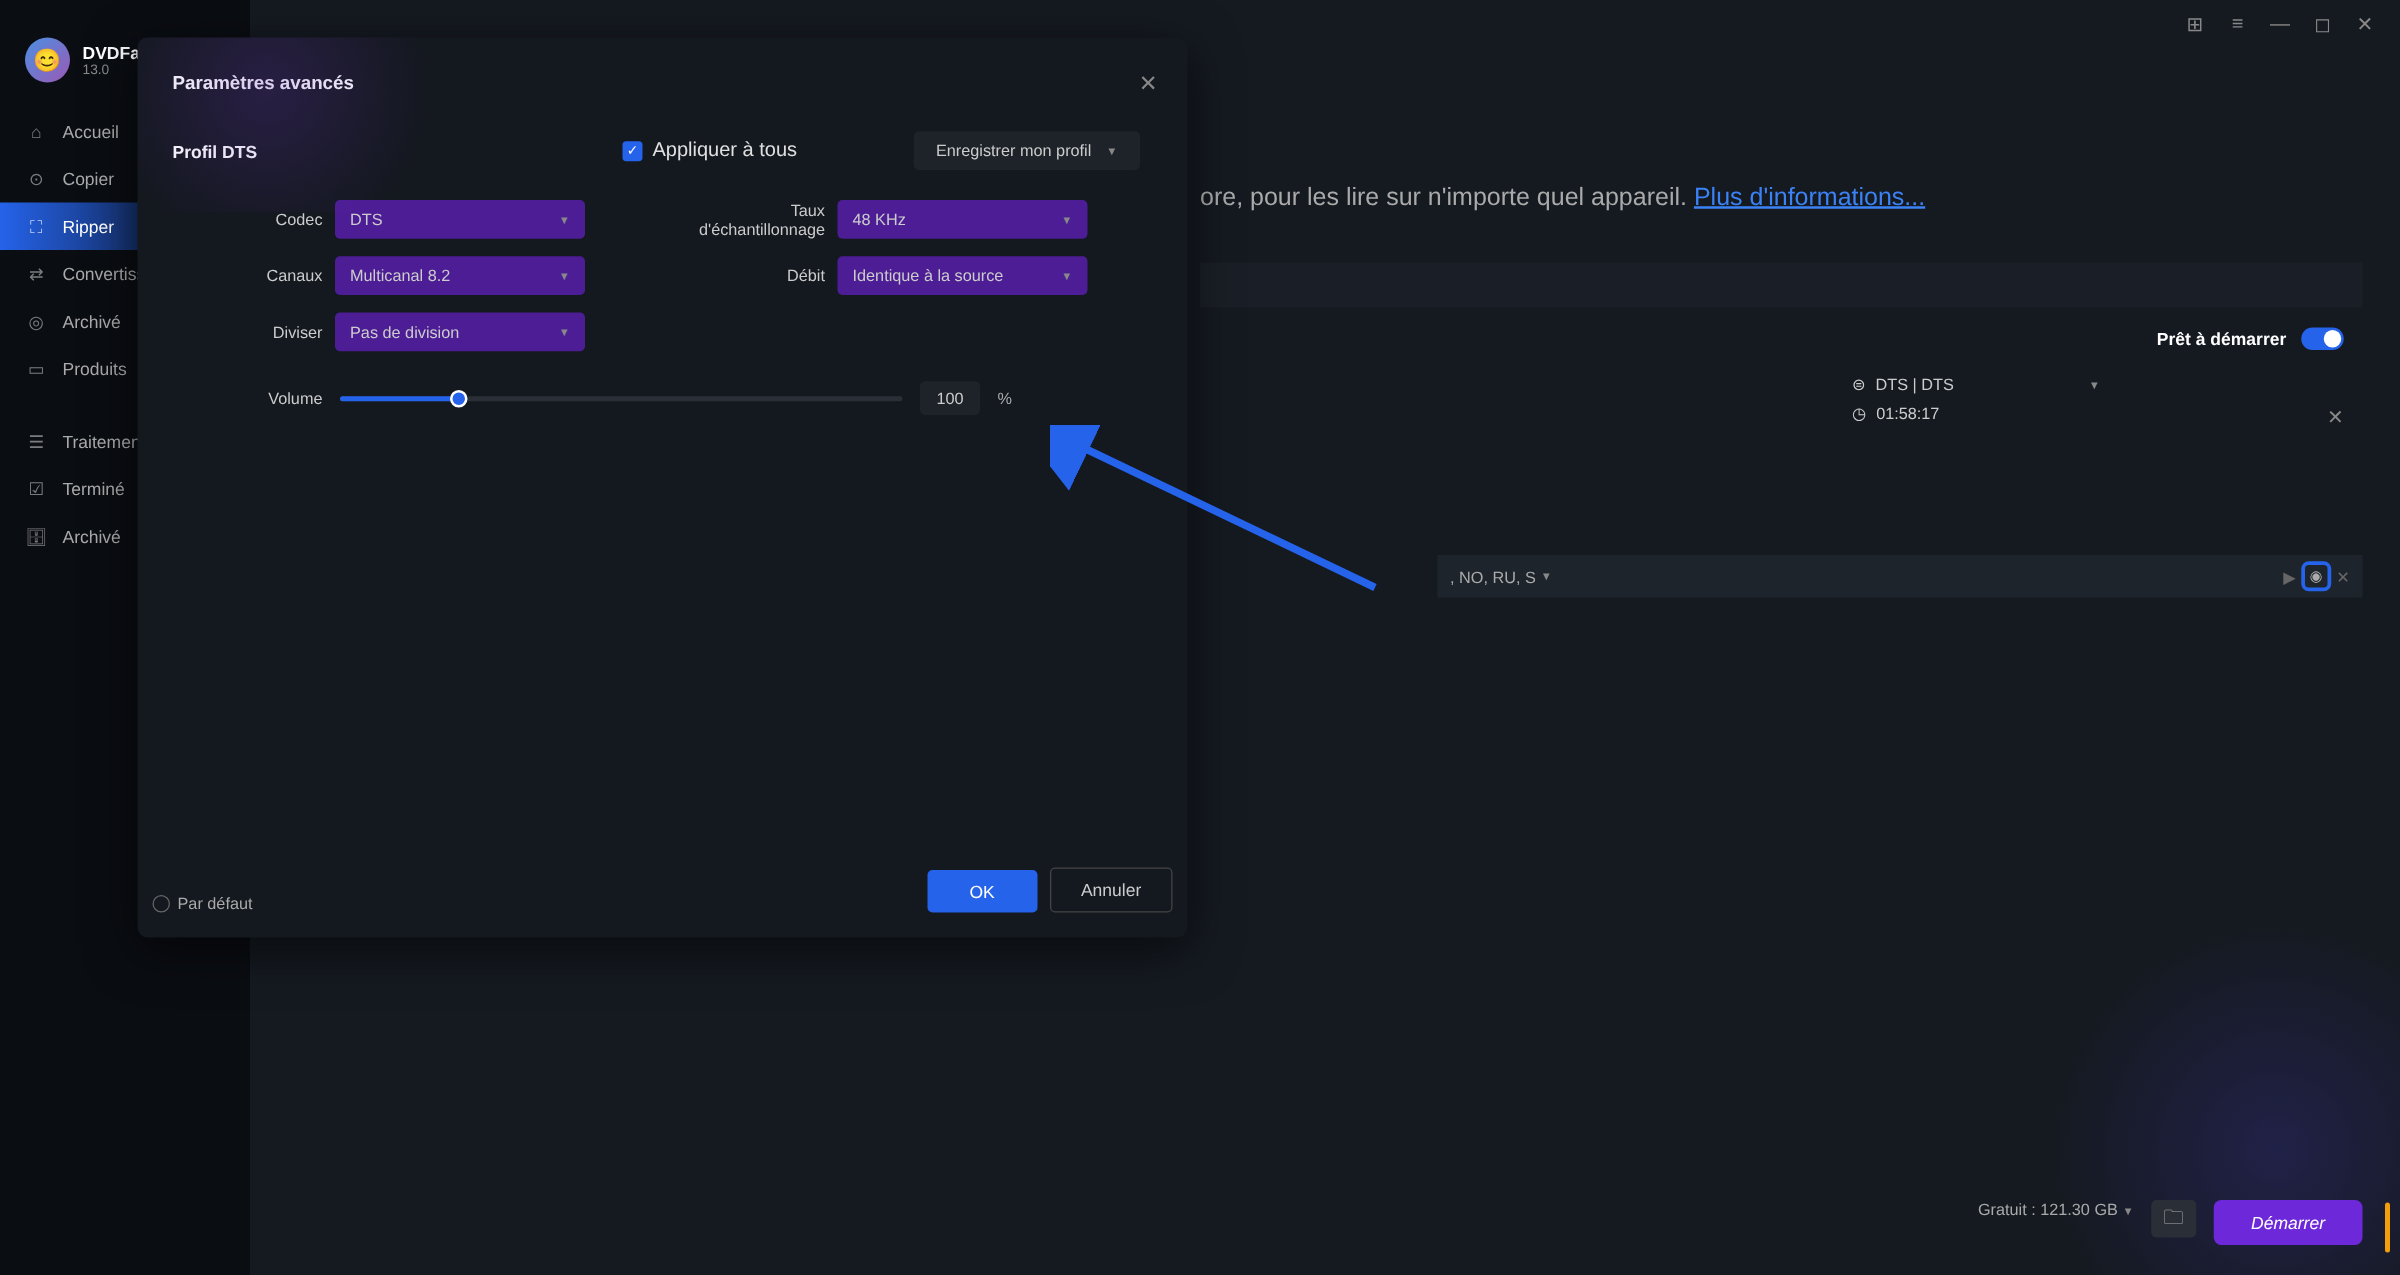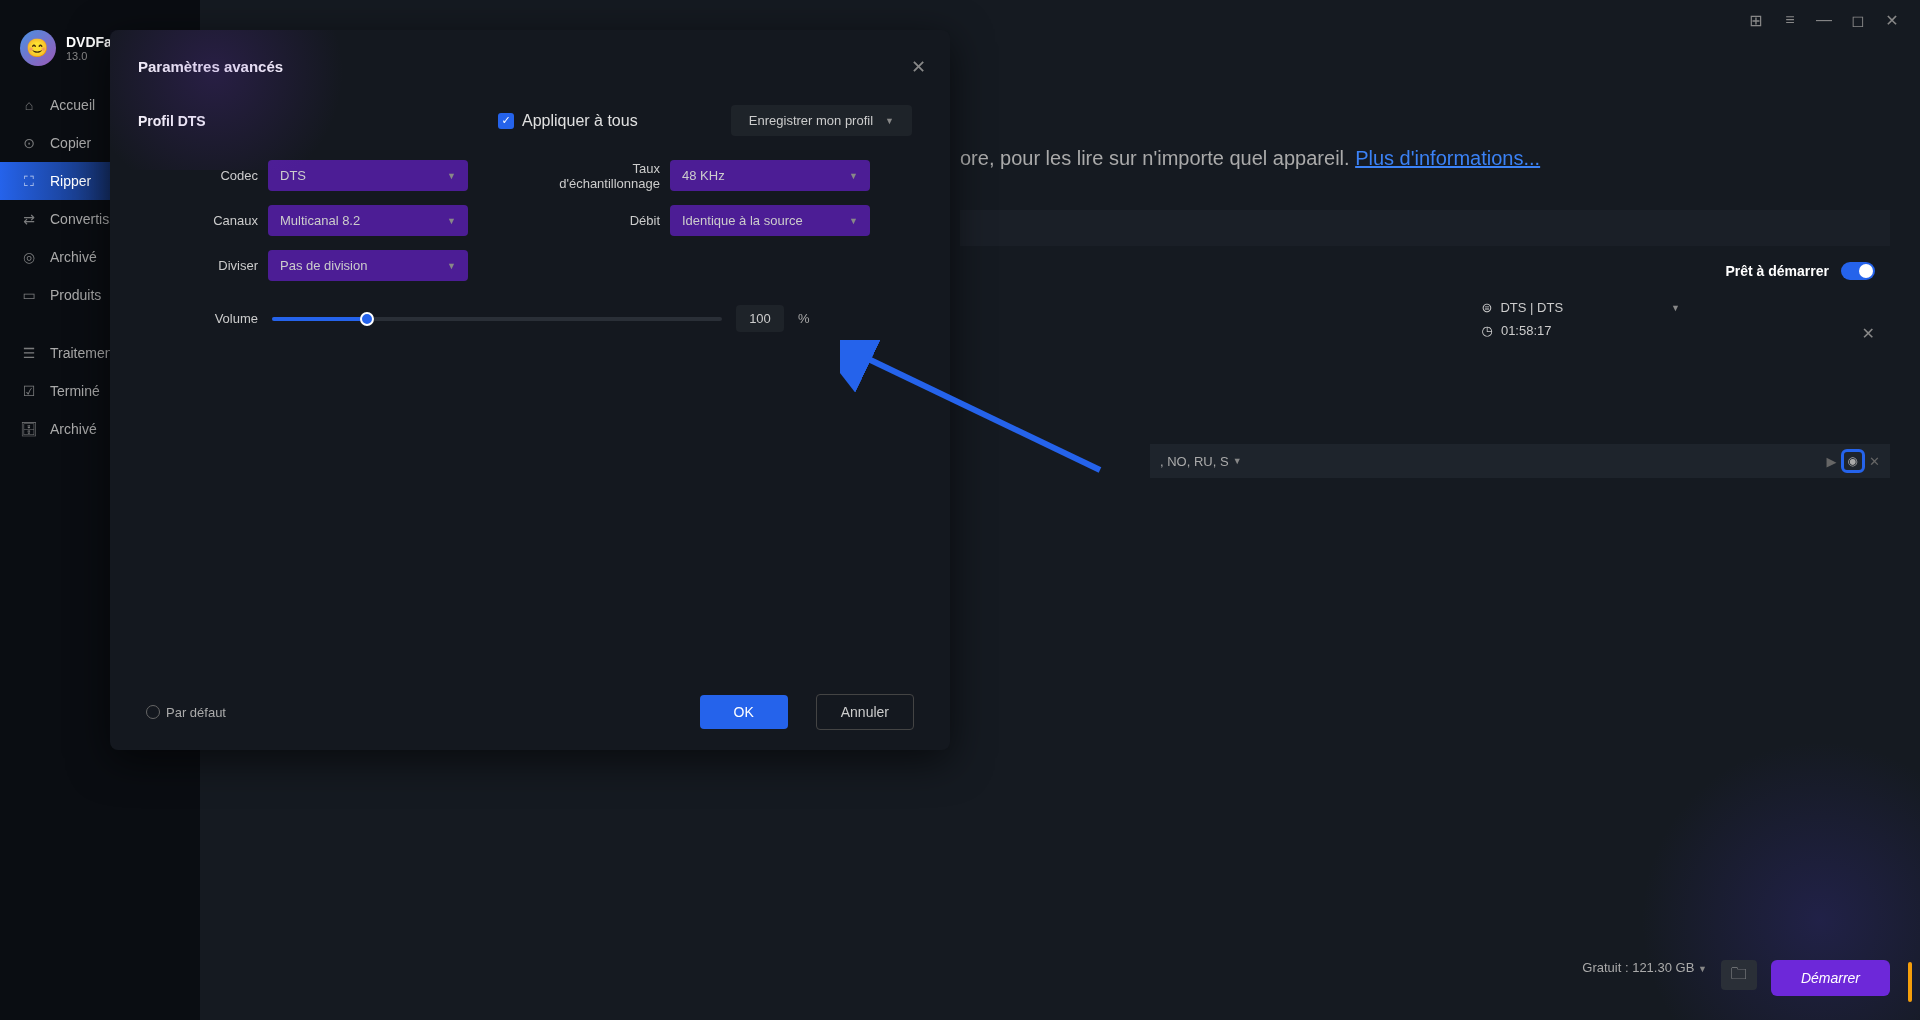--- a/index.html
+++ b/index.html
@@ -57,21 +57,21 @@
 .form-label { width: 120px; text-align: right; font-size: 13px; color: #ccc; }
 .dropdown { flex: 1; background: #4c1d95; padding: 8px 12px; border-radius: 4px; display: flex; align-items: center; justify-content: space-between; font-size: 13px; color: #ccc; cursor: pointer; max-width: 200px; }
 .caret { font-size: 9px; color: #888; }
 .volume-row { display: flex; align-items: center; gap: 14px; padding: 24px 28px 0; }
 .vol-label { width: 120px; text-align: right; font-size: 13px; color: #ccc; }
 .slider-track { flex: 1; height: 4px; background: #2a2f37; border-radius: 2px; position: relative; max-width: 450px; }
 .slider-fill { position: absolute; left: 0; top: 0; height: 100%; width: 21%; background: #2563eb; border-radius: 2px; }
 .slider-thumb { position: absolute; left: 21%; top: 50%; transform: translate(-50%, -50%); width: 14px; height: 14px; background: #2563eb; border-radius: 50%; border: 2px solid #fff; }
 .vol-input { width: 48px; background: #1e2329; padding: 6px; border-radius: 4px; text-align: center; font-size: 13px; color: #ccc; border: none; }
 .vol-unit { font-size: 13px; color: #aaa; }
-.modal-footer { margin-top: auto; display: flex; align-items: center; padding: 0 36px; gap: 28px; }
+.modal-footer { margin-top: auto; display: flex; align-items: flex-end; padding: 0 12px; gap: 10px; }
 .default-wrap { display: flex; align-items: center; gap: 6px; font-size: 13px; color: #aaa; }
 .radio-empty { width: 14px; height: 14px; border: 1.5px solid #666; border-radius: 50%; }
 .btn-ok { margin-left: auto; padding: 9px 34px; background: #2563eb; color: #fff; border: none; border-radius: 4px; font-size: 14px; cursor: pointer; }
 .btn-cancel { padding: 9px 24px; background: transparent; border: 1px solid #444; color: #ccc; border-radius: 4px; font-size: 14px; cursor: pointer; }
 
 
 .arrow-svg { position: absolute; left: 840px; top: 340px; pointer-events: none; }
 
 
 .glow { position: absolute; right: -80px; bottom: -80px; width: 360px; height: 360px; background: radial-gradient(circle, rgba(60,50,160,0.3), transparent 70%); pointer-events: none; }

